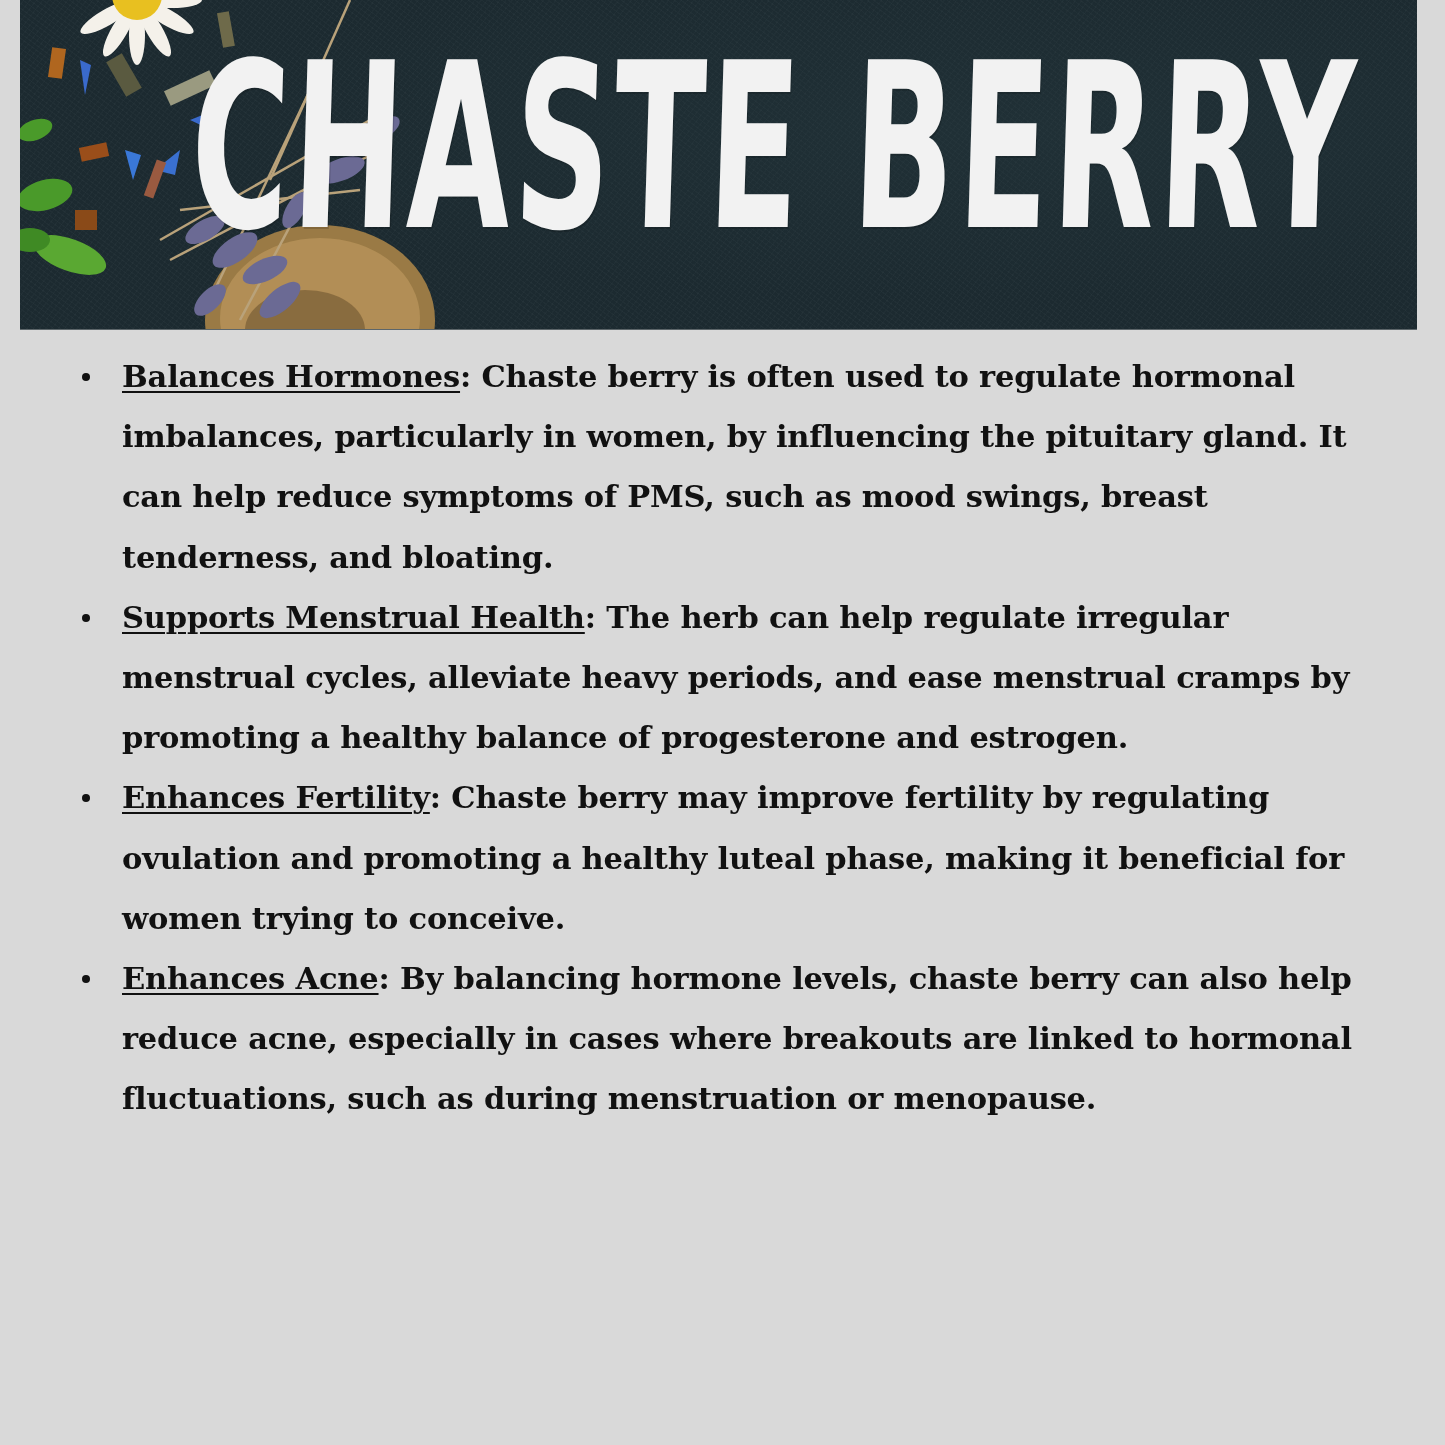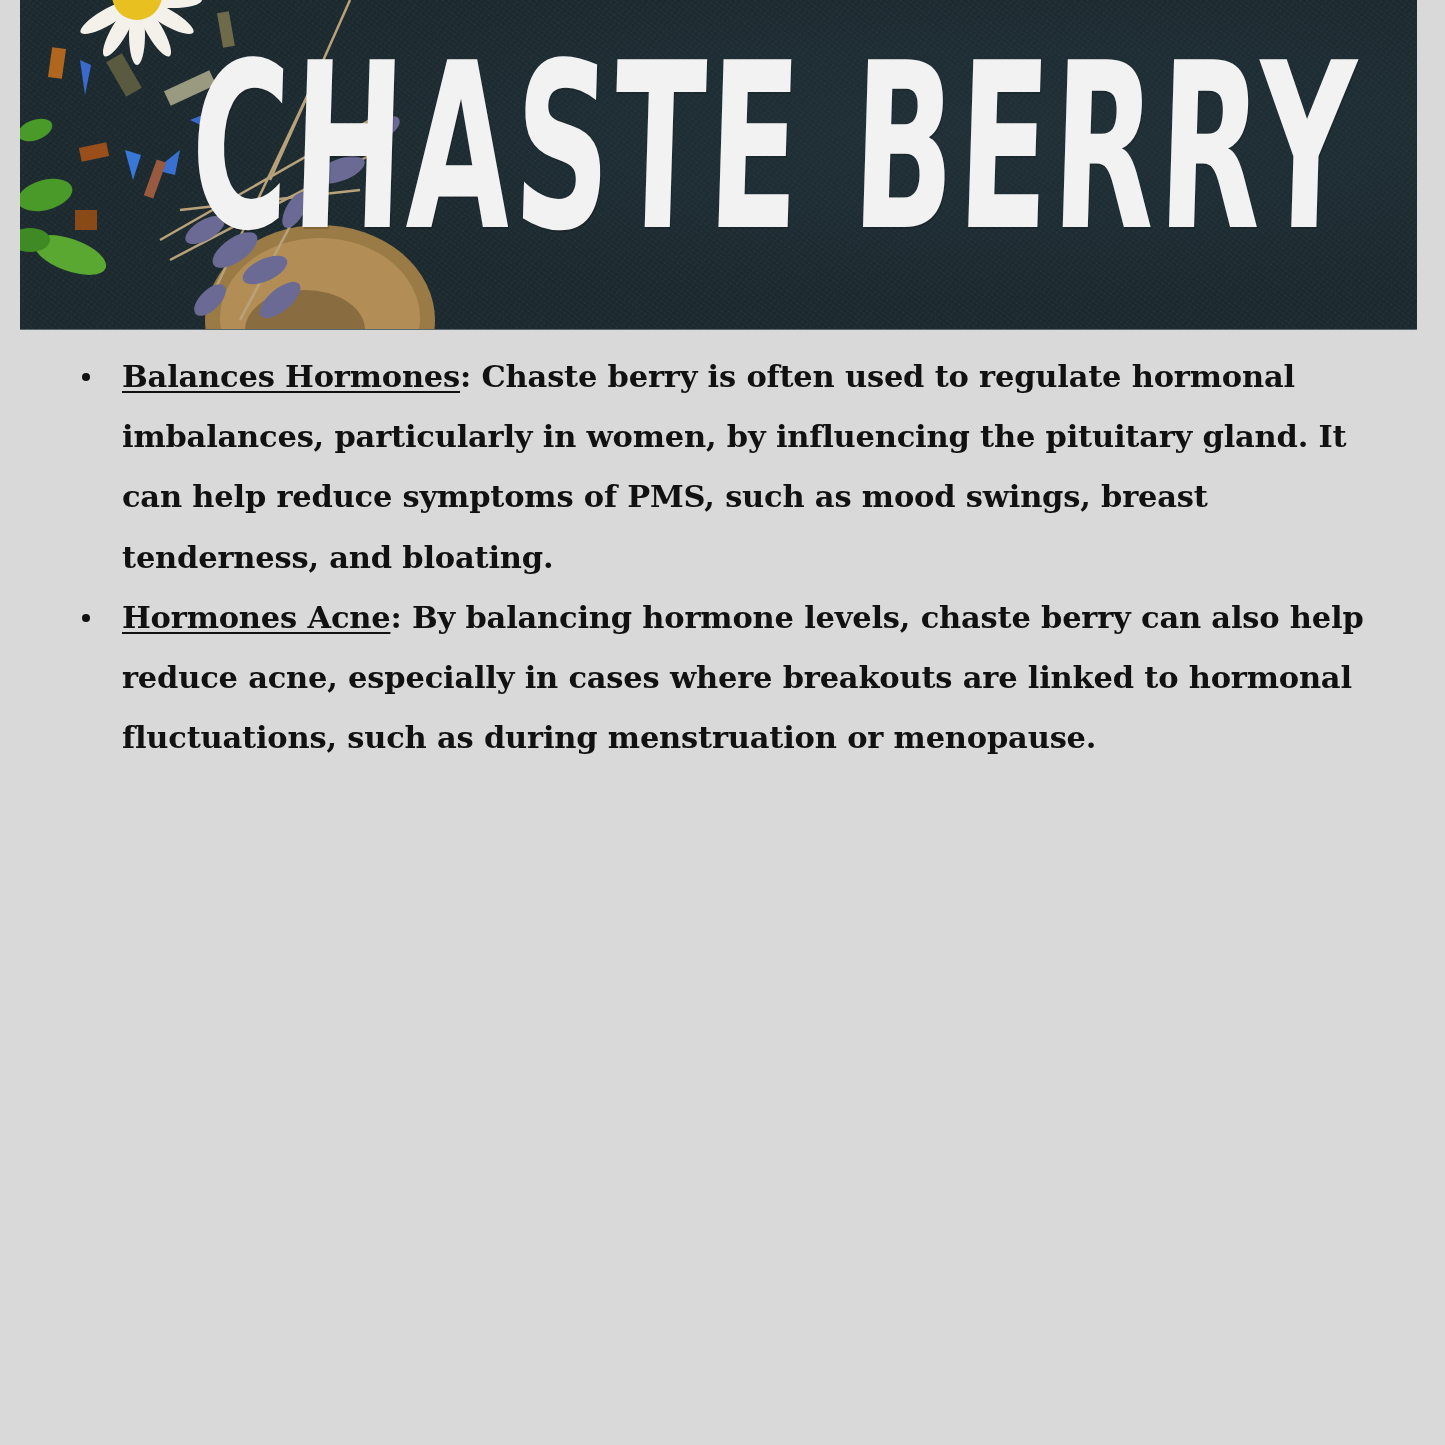--- a/index.html
+++ b/index.html
@@ -153,15 +153,23 @@
   <h1 class="title">CHASTE BERRY</h1>
 </div>
 
 <ul class="benefits">
   <li class="benefit">
     <span class="bullet"></span>
     <span class="benefit-title">Balances Hormones</span><span>: </span><span>Chaste berry is often used to regulate hormonal imbalances, particularly in women, by influencing the pituitary gland. It can help reduce symptoms of PMS, such as mood swings, breast tenderness, and bloating.</span>
   </li>
   <li class="benefit">
     <span class="bullet"></span>
-    <span class="benefit-title">Hormones Acne</span><span>: </span><span>By balancing hormone levels, chaste berry can also help reduce acne, especially in cases where breakouts are linked to hormonal fluctuations, such as during menstruation or menopause.</span>
+    <span class="benefit-title">Supports Menstrual Health</span><span>: </span><span>The herb can help regulate irregular menstrual cycles, alleviate heavy periods, and ease menstrual cramps by promoting a healthy balance of progesterone and estrogen.</span>
+  </li>
+  <li class="benefit">
+    <span class="bullet"></span>
+    <span class="benefit-title">Enhances Fertility</span><span>: </span><span>Chaste berry may improve fertility by regulating ovulation and promoting a healthy luteal phase, making it beneficial for women trying to conceive.</span>
+  </li>
+  <li class="benefit">
+    <span class="bullet"></span>
+    <span class="benefit-title">Enhances Acne</span><span>: </span><span>By balancing hormone levels, chaste berry can also help reduce acne, especially in cases where breakouts are linked to hormonal fluctuations, such as during menstruation or menopause.</span>
   </li>
 </ul>
 
 </body></html>

